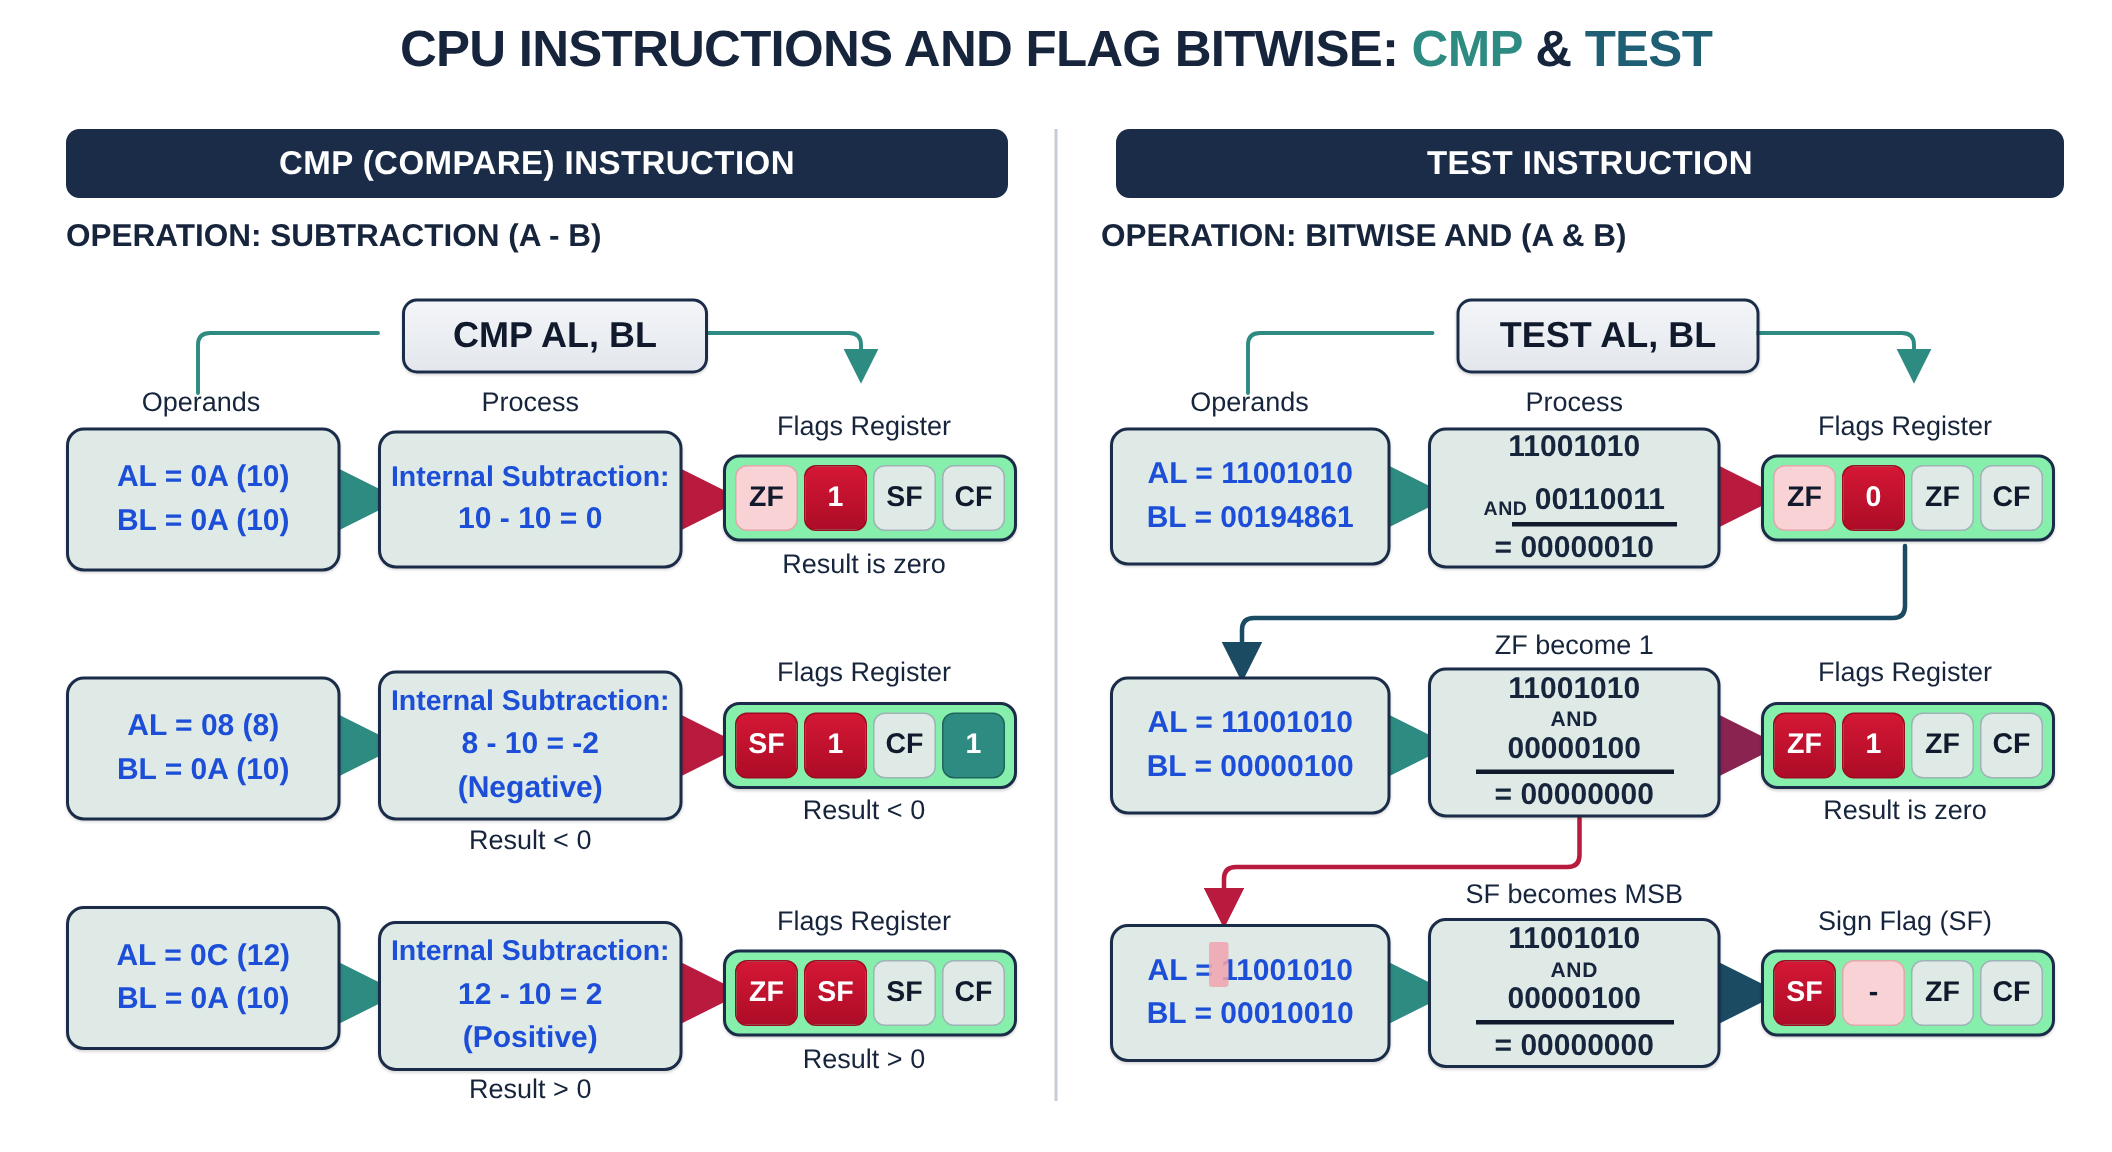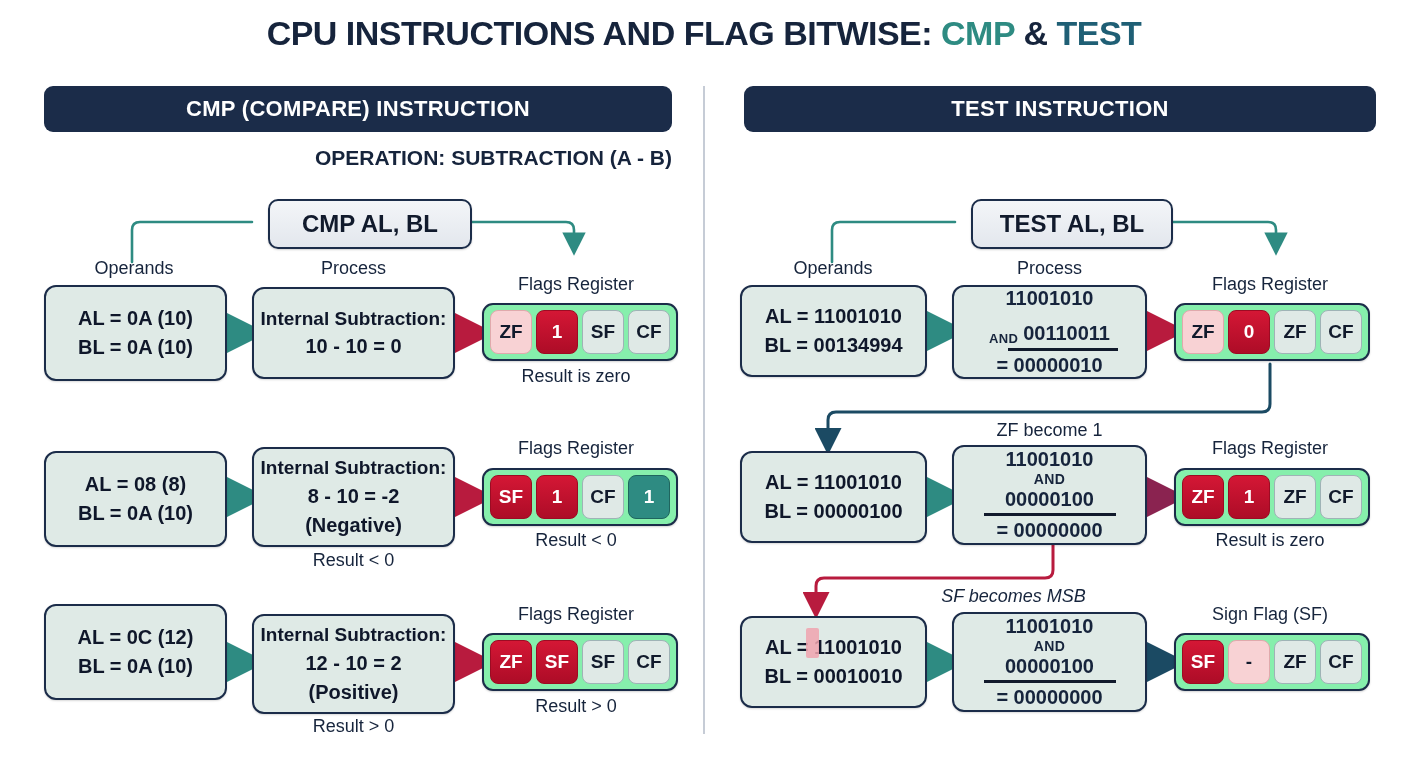--- a/index.html
+++ b/index.html
@@ -23,21 +23,21 @@
   .panel-header{
     position:absolute;height:46px;border-radius:9px;
     background:#1b2c49;color:#ffffff;
     display:flex;align-items:center;justify-content:center;
     font-size:22px;font-weight:bold;letter-spacing:0.3px;
   }
   .panel-header.left{left:44px;top:86px;width:628px;}
   .panel-header.right{left:734px;top:86px;width:632px;margin-left:10px;}
 
   .op-line{
-    position:absolute;top:146px;text-align:right;
+    position:absolute;top:146px;text-align:left;
     font-size:21px;font-weight:bold;color:#16243c;white-space:nowrap;
   }
   .op-line.left{left:44px;width:628px;}
   .op-line.right{left:734px;width:632px;}
 
   .divider{
     position:absolute;left:703px;top:86px;width:2px;height:648px;
     background:#c6ccd6;
   }
 
@@ -55,21 +55,21 @@
   .pill.right{left:955px;top:199px;width:198px;}
 
   
   .box{
     position:absolute;border:2.5px solid #1b2c49;border-radius:12px;
     background:#dfeae6;
     display:flex;flex-direction:column;align-items:center;justify-content:center;
     box-shadow:0 1px 2px rgba(0,0,0,0.15);
     box-sizing:border-box;
   }
-  .box .ln{font-size:20px;font-weight:bold;color:#0f172a;line-height:1.45;white-space:nowrap;}
+  .box .ln{font-size:20px;font-weight:bold;color:#1d4ed8;line-height:1.45;white-space:nowrap;}
   .box .ln.small{font-size:19px;}
 
   .caption{
     position:absolute;text-align:center;font-size:18px;color:#16243c;white-space:nowrap;
   }
 
   
   .andblk{display:flex;flex-direction:column;align-items:center;line-height:1.18;}
   .andblk .r1{font-size:20px;font-weight:bold;}
   .andblk .r2{display:flex;align-items:flex-end;gap:5px;}
@@ -113,20 +113,21 @@
   <div class="title">
     <span>CPU INSTRUCTIONS AND FLAG BITWISE: </span><span class="accent-teal">CMP</span><span> &amp; </span><span class="accent-blue">TEST</span>
   </div>
 
   <div class="divider"></div>
 
   <div class="panel-header left">CMP (COMPARE) INSTRUCTION</div>
   <div class="panel-header right">TEST INSTRUCTION</div>
 
   <div class="op-line left">OPERATION: SUBTRACTION (A - B)</div>
+  <div class="op-line right">OPERATION: BITWISE AND (A &amp; B)</div>
 
   <svg class="wires" viewBox="0 0 1408 768">
     <defs>
       <marker id="arrTeal" markerWidth="9" markerHeight="9" refX="6" refY="4.5" orient="auto">
         <path d="M0,0 L9,4.5 L0,9 z" fill="#2e8b82"></path>
       </marker>
       <marker id="arrRed" markerWidth="9" markerHeight="9" refX="6" refY="4.5" orient="auto">
         <path d="M0,0 L9,4.5 L0,9 z" fill="#b81b3e"></path>
       </marker>
       <marker id="arrNavy" markerWidth="9" markerHeight="9" refX="6" refY="4.5" orient="auto">
@@ -229,21 +230,21 @@
   <div class="caption" style="left:480px;top:696px;width:192px;">Result &gt; 0</div>
 
   <div class="pill right">TEST AL, BL</div>
 
   <div class="caption" style="left:740px;top:258px;width:186px;">Operands</div>
   <div class="caption" style="left:952px;top:258px;width:195px;">Process</div>
   <div class="caption" style="left:1172px;top:274px;width:196px;">Flags Register</div>
 
   <div class="box" style="left:740px;top:285px;width:187px;height:92px;">
     <div class="ln">AL = 11001010</div>
-    <div class="ln">BL = 00134994</div>
+    <div class="ln">BL = 00194861</div>
   </div>
   <div class="box" style="left:952px;top:285px;width:195px;height:94px;">
     <div class="andblk">
       <div class="r1">11001010</div>
       <div class="r2">
         <span class="lbl">AND</span>
         <span class="val">00110011</span>
       </div>
       <div class="rule" style="width:110px;margin-left:26px;"></div>
       <div class="r3">= 00000010</div>
@@ -272,21 +273,21 @@
     </div>
   </div>
   <div class="flags" style="left:1174px;top:468px;">
     <div class="flagcell fc-red">ZF</div>
     <div class="flagcell fc-red">1</div>
     <div class="flagcell fc-idle">ZF</div>
     <div class="flagcell fc-idle">CF</div>
   </div>
   <div class="caption" style="left:1172px;top:530px;width:196px;">Result is zero</div>
 
-  <div class="caption" style="left:916px;top:586px;width:195px;font-style:italic;">SF becomes MSB</div>
+  <div class="caption" style="left:952px;top:586px;width:195px;">SF becomes MSB</div>
   <div class="caption" style="left:1172px;top:604px;width:196px;">Sign Flag (SF)</div>
   <div class="box" style="left:740px;top:616px;width:187px;height:92px;">
     <div class="ln">AL = 11001010</div>
     <div class="ln">BL = 00010010</div>
   </div>
   <div class="bit-hl" style="left:806px;top:628px;"></div>
   <div class="box" style="left:952px;top:612px;width:195px;height:100px;">
     <div class="andblk stacked">
       <div class="r1">11001010</div>
       <div class="r2c">AND</div>

